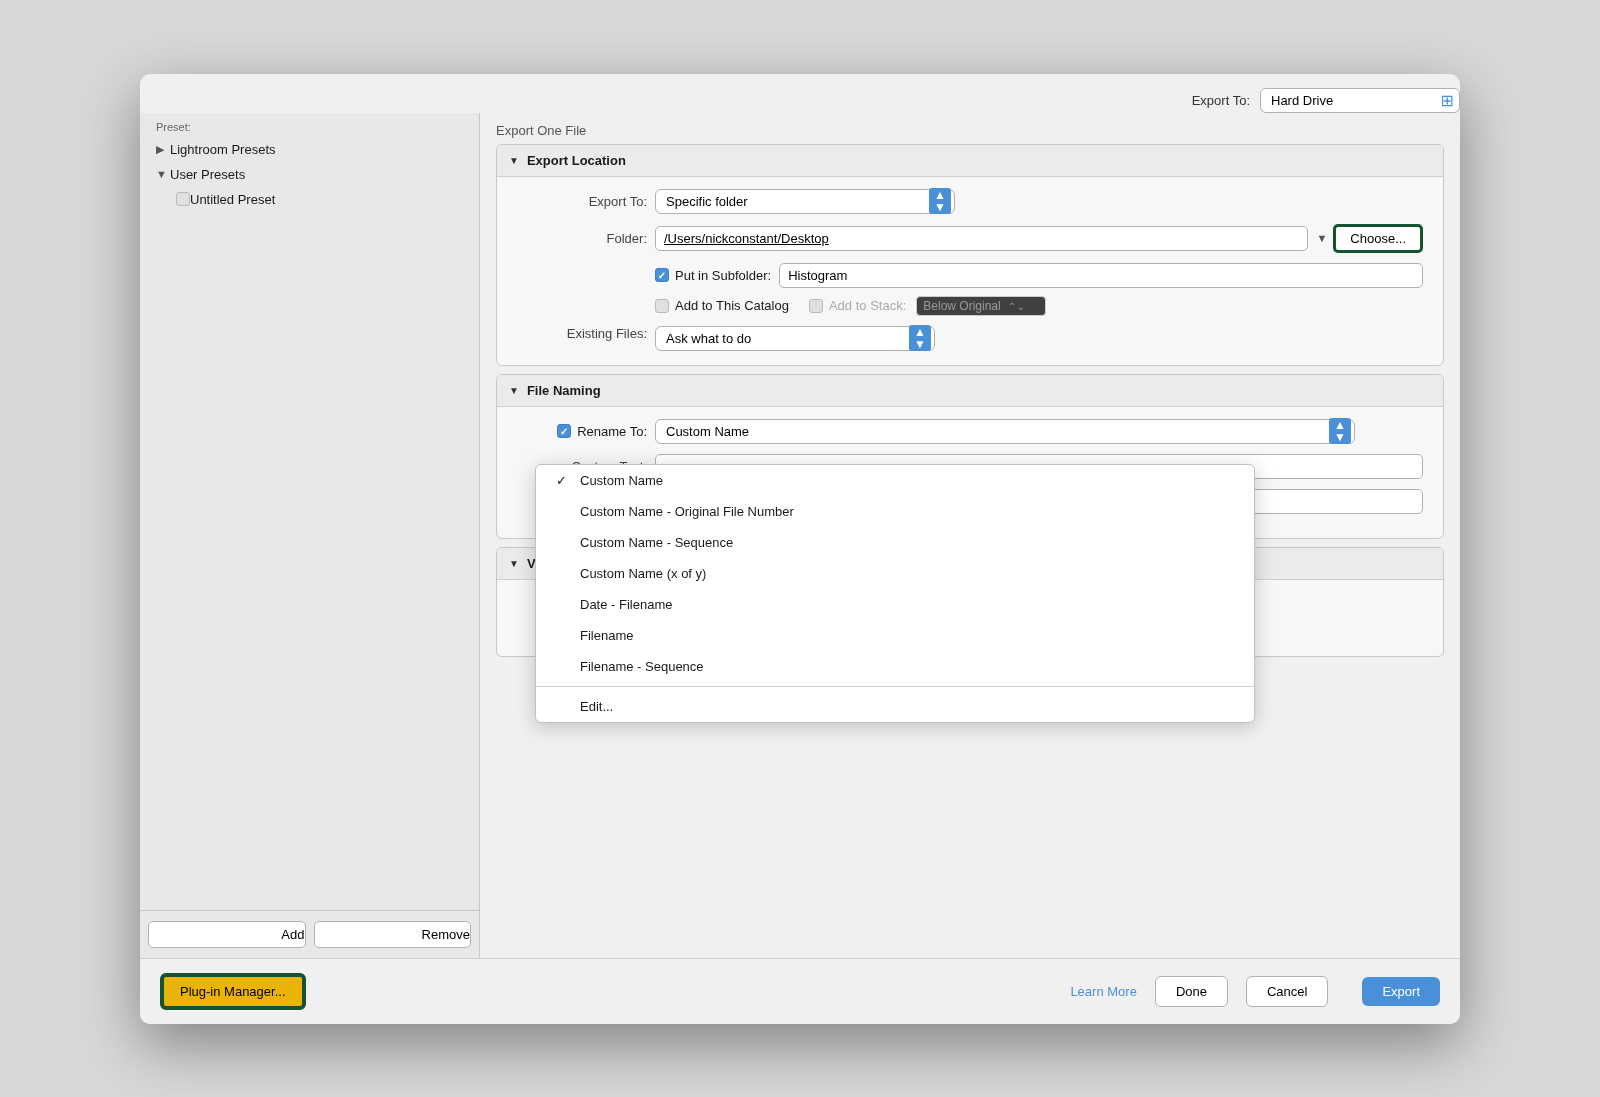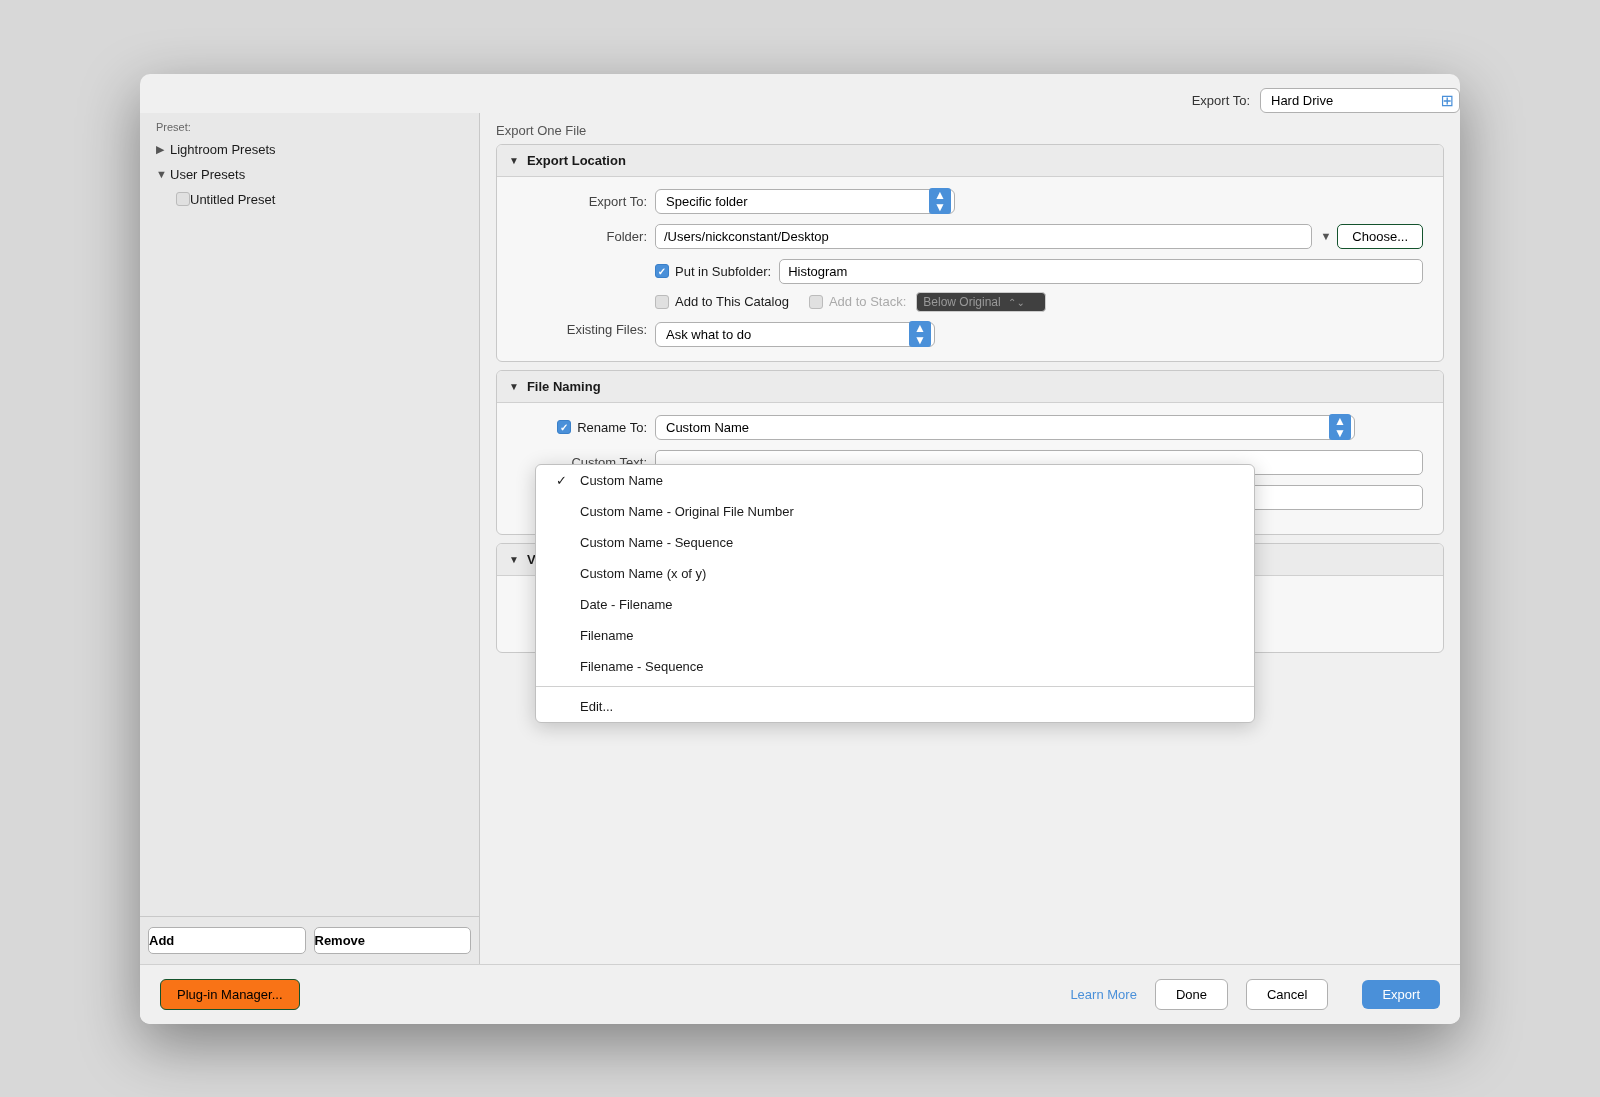--- a/index.html
+++ b/index.html
@@ -96,22 +96,21 @@
       border-top: 1px solid #c8c8c8;
     }
     .sidebar-btn {
       flex: 1;
       padding: 5px 0;
       background: white;
       border: 1px solid #b0b0b0;
       border-radius: 5px;
       font-size: 13px;
       cursor: pointer;
-      text-align: left;
-      font-weight: bold;
+      text-align: right;
     }
     
     .right-panel {
       flex: 1;
       overflow-y: auto;
       padding: 0 16px 16px 16px;
     }
     .panel-subtitle {
       font-size: 13px;
       color: #555;
@@ -169,21 +168,21 @@
     .folder-path {
       border: 1px solid #b0b0b0;
       border-radius: 5px;
       padding: 4px 8px;
       font-size: 13px;
       background: white;
       flex: 1;
     }
     .choose-btn {
       background: white;
-      border: 1px solid #14532d;
+      border: 3px solid #14532d;
       border-radius: 5px;
       padding: 4px 14px;
       font-size: 13px;
       cursor: pointer;
     }
     .dropdown-arrow-inline {
       color: #555;
       font-size: 11px;
       margin-left: 2px;
     }
@@ -266,22 +265,22 @@
     
     .bottom-bar {
       display: flex;
       align-items: center;
       padding: 14px 20px;
       background: #f0f0f0;
       border-top: 1px solid #d0d0d0;
       gap: 10px;
     }
     .plugin-btn {
-      background: #f97316;
-      border: 1px solid #14532d;
+      background: #eab308;
+      border: 4px solid #14532d;
       border-radius: 6px;
       padding: 7px 16px;
       font-size: 13px;
       cursor: pointer;
     }
     .learn-more-link {
       color: #4a90d9;
       font-size: 13px;
       cursor: pointer;
       text-decoration: none;
@@ -429,21 +428,21 @@
               <span class="blue-arrow">
                 <span>▲</span>
                   <span>▼</span>
               </span>
             </div>
           </div>
 
           <div class="form-row">
             <span class="form-label">Folder:</span>
             <div style="display:flex; align-items:center; gap:6px; flex:1;">
-              <input class="folder-path" type="text" style="flex: 1 1 0%;" value="/Users/nickconstant/Desktop">
+              <input class="folder-path" type="text" style="flex: 1 1 0%; text-decoration: underline;" value="/Users/nickconstant/Desktop">
               <span class="dropdown-arrow-inline">▼</span>
               <button class="choose-btn">Choose...</button>
             </div>
           </div>
 
           <div class="subfolder-row">
             <label class="cb-label">
               <span class="cb-box checked"></span>
               <span>Put in Subfolder:</span>
             </label>

